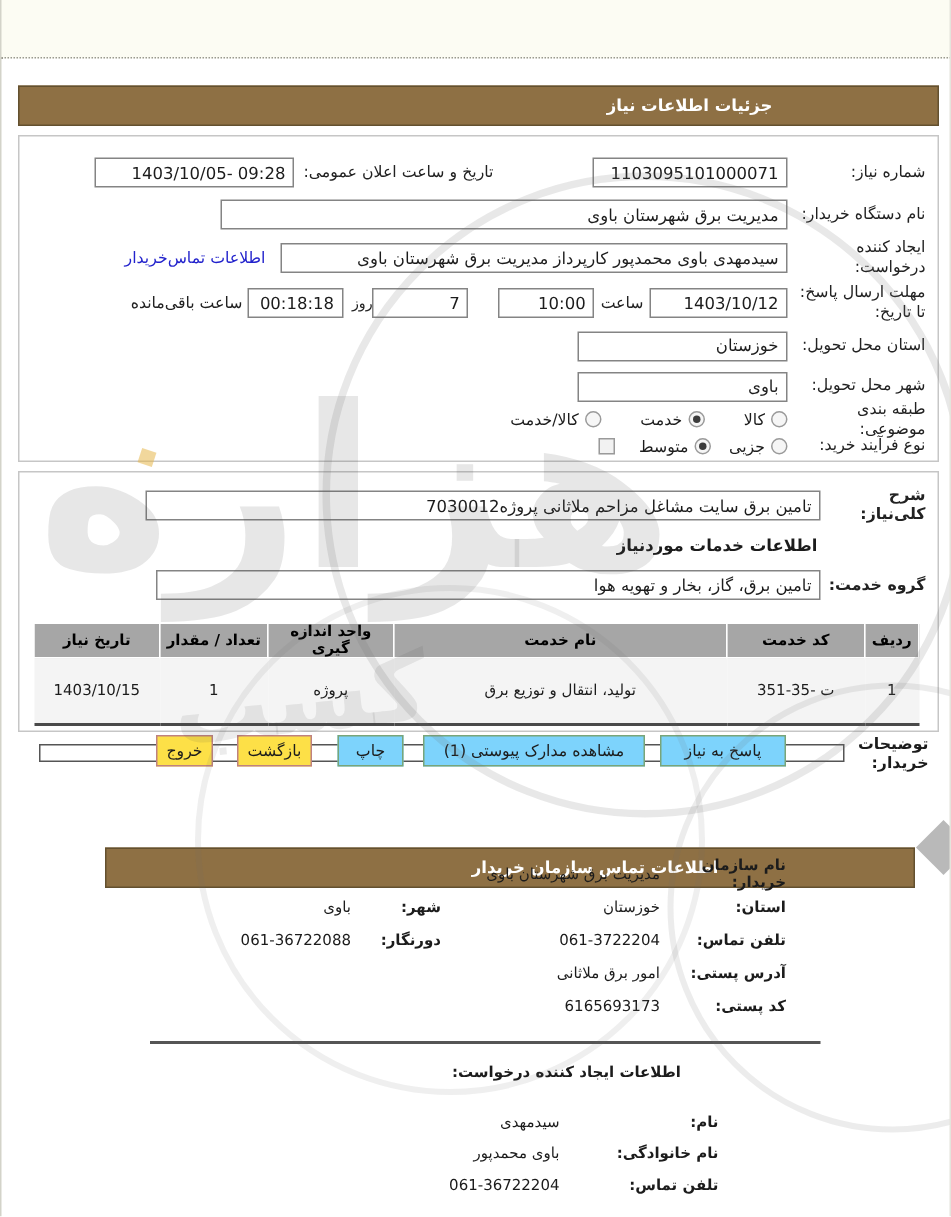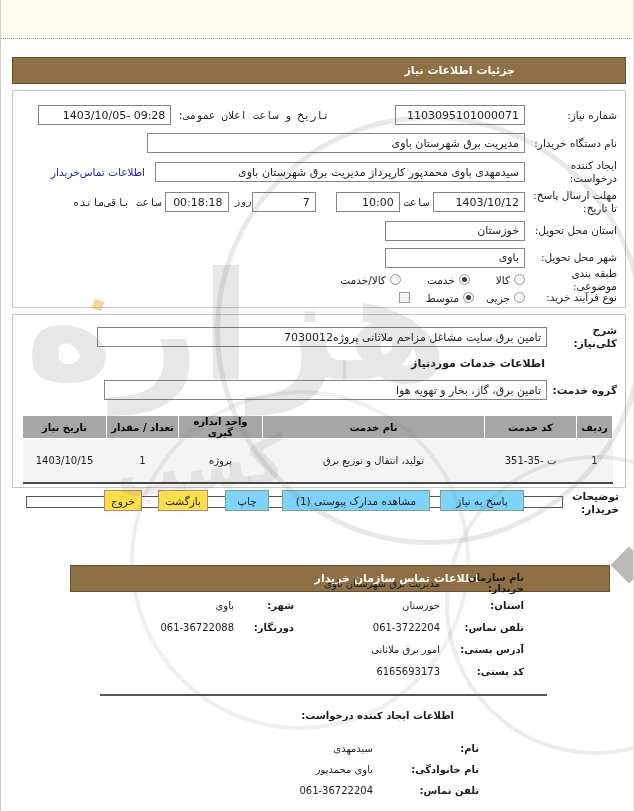--- a/index.html
+++ b/index.html
@@ -44,21 +44,21 @@
   .panel1 { top: 90px; height: 218px; padding-top: 10px; }
   .panel2 { top: 314px; height: 174px; padding-top: 8px; }
 
   .row { display: flex; align-items: center; direction: rtl; }
   .lbl {
     width: 100px; padding-right: 8px;
     font-size: 10.5px; line-height: 1.2; color: #222;
     flex: none;
   }
   .lbl.b { font-weight: bold; }
-  .midlbl { font-size: 10.5px; color: #222; flex: none; font-family: Liberation Mono, monospace; }
+  .midlbl { font-size: 10.5px; color: #222; flex: none; }
   .box {
     border: 1px solid #848484; background: #fff;
     height: 20px; display: flex; align-items: center;
     padding: 0 5px; font-size: 11px; flex: none;
     overflow: hidden; white-space: nowrap;
   }
   .box.num { direction: ltr; justify-content: flex-end; padding-left: 46px; }
   .link { color: #2222cc; font-size: 10.5px; cursor: pointer; flex: none; }
 
   .radio {
@@ -180,21 +180,21 @@
 
   <div class="row" style="height:28px">
     <div class="lbl">نام دستگاه خریدار:</div>
     <div class="box" style="width:378px">
       <span>مدیریت برق شهرستان باوی</span>
     </div>
   </div>
 
   <div class="row" style="height:30px">
     <div class="lbl">ایجاد کننده درخواست:</div>
-    <div class="box" style="width:370px">
+    <div class="box" style="width:338px">
       <span>سیدمهدی باوی محمدپور کارپرداز مدیریت برق شهرستان باوی</span>
     </div>
     <a class="link" style="margin-right:10px">اطلاعات تماس‌خریدار</a>
   </div>
 
   <div class="row" style="height:30px">
     <div class="lbl">مهلت ارسال پاسخ: تا تاریخ:</div>
     <div class="box num" style="width:92px">
       <span>1403/10/12</span>
     </div>

